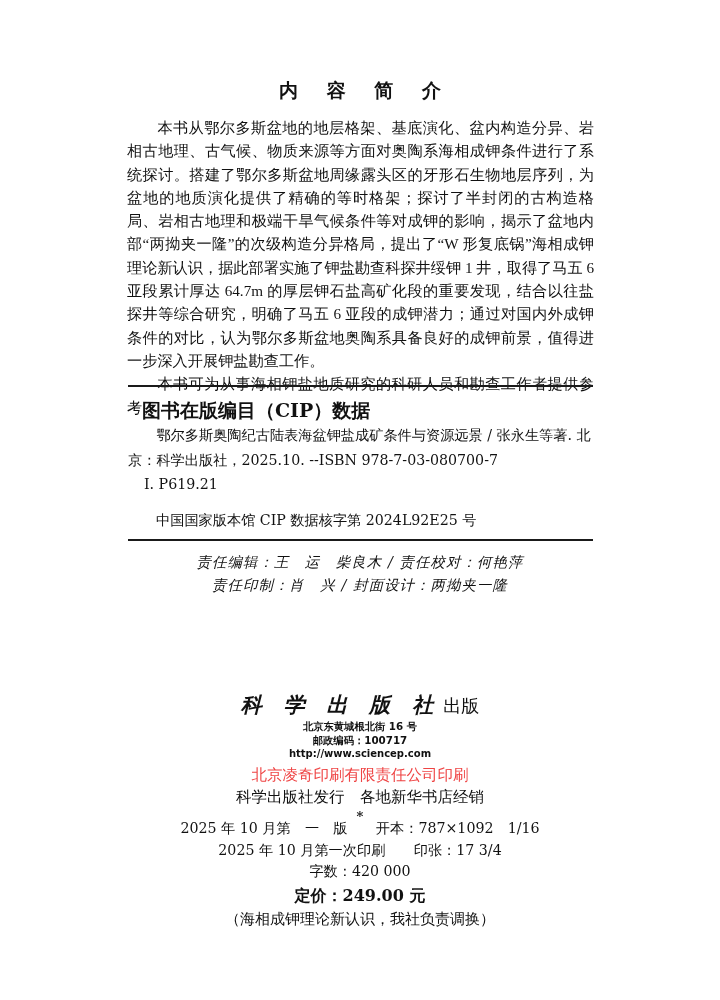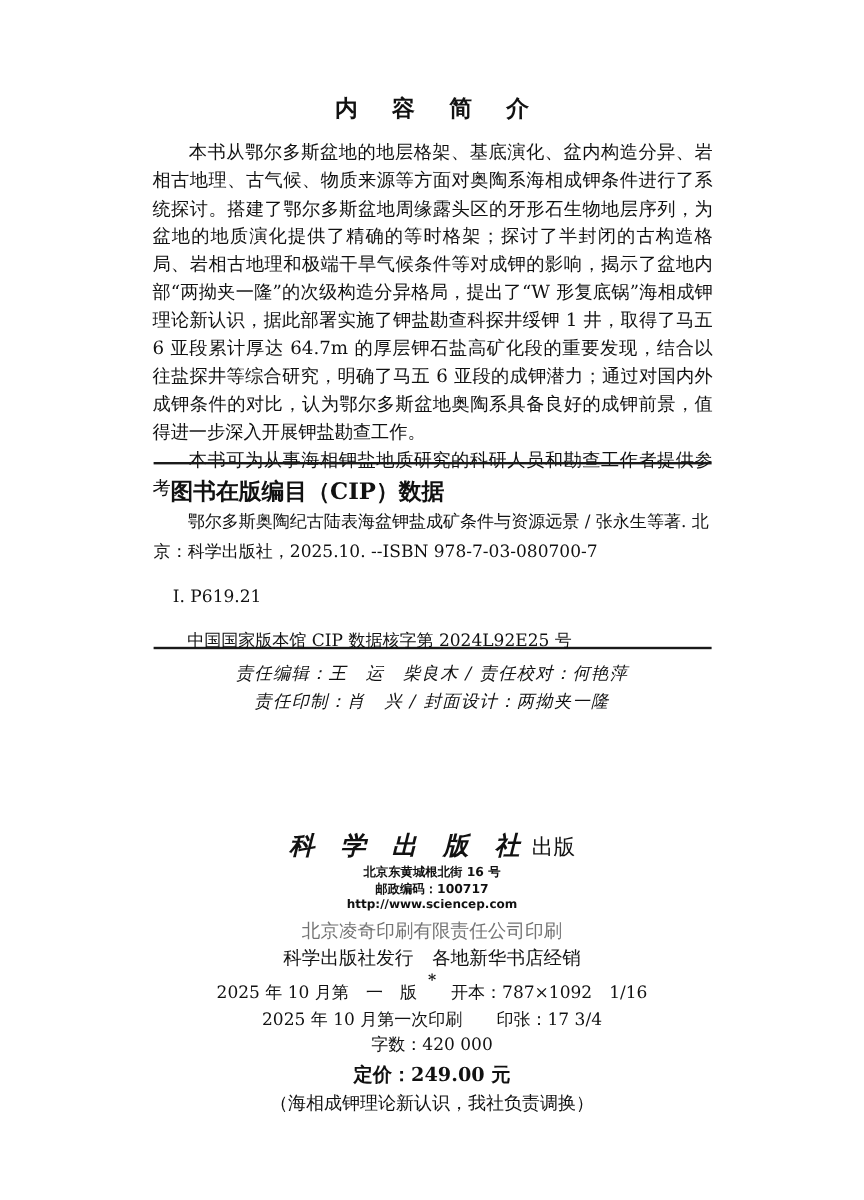--- a/index.html
+++ b/index.html
@@ -47,20 +47,21 @@
     width: 467px;
     font-size: 15.2px;
     line-height: 23.3px;
     text-align: justify;
     text-justify: inter-ideograph;
     font-family: "DejaVu Serif", "Liberation Serif", serif;
   }
   .abstract p {
     margin: 0;
     text-indent: 2em;
+    font-family: Liberation Serif, serif;
   }
 
   
   .rule {
     position: absolute;
     left: 128px;
     width: 465px;
     height: 0;
     border-top: 2.2px solid #1a1a1a;
   }
@@ -81,21 +82,20 @@
     font-weight: bold;
     margin-left: 14px;
     font-size: 19px;
   }
   .cip-body {
     margin-top: 1px;
     text-indent: 2em;
     line-height: 24.5px;
   }
   .cip-class {
-    margin-top: 14px;
     margin-left: 16px;
   }
   .cip-number {
     margin-top: 12px;
     margin-left: 28px;
   }
 
   
   .staff {
     position: absolute;
@@ -147,21 +147,21 @@
   }
   .pub-url {
     font-size: 10px;
     line-height: 14px;
     font-weight: bold;
     font-family: "DejaVu Sans", "Liberation Sans", sans-serif;
   }
   .pub-printer {
     font-size: 15.5px;
     line-height: 22px;
-    color: #737373;
+    color: #ef4444;
     margin-top: 3px;
     font-family: "DejaVu Serif", "Liberation Serif", serif;
   }
   .pub-dist {
     font-size: 15.5px;
     line-height: 22px;
     font-family: "DejaVu Serif", "Liberation Serif", serif;
     white-space: pre;
   }
   .pub-star {

